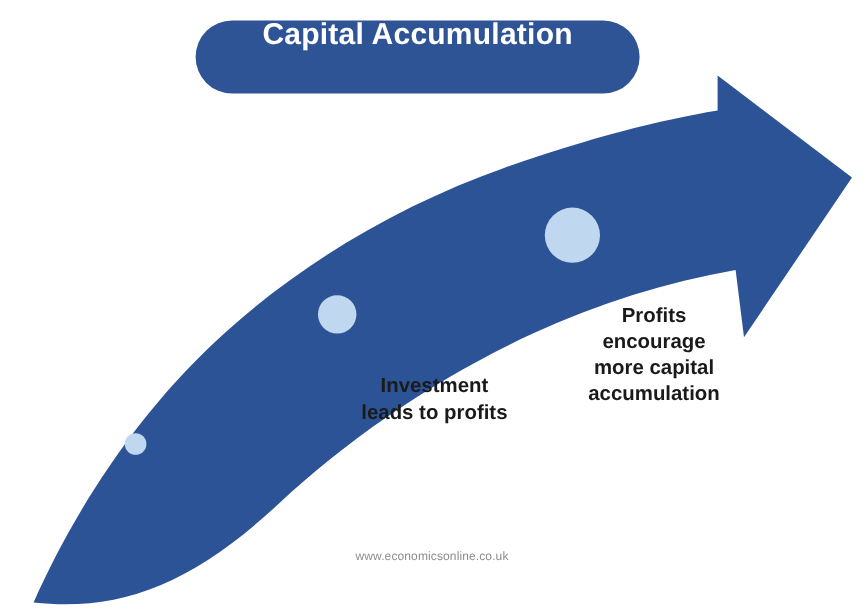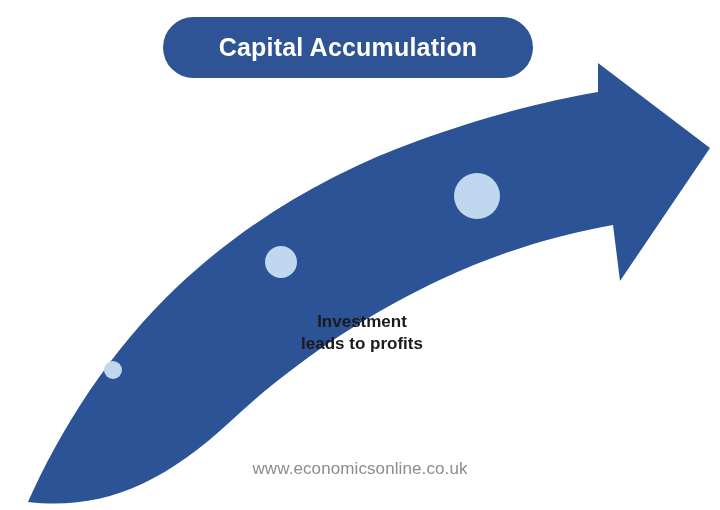--- a/index.html
+++ b/index.html
@@ -29,21 +29,20 @@
   
   .title-pill {
     position: absolute;
     left: 163px;
     top: 17px;
     width: 370px;
     height: 61px;
     background: #2E5496;
     border-radius: 31px;
     display: flex;
-    align-items: center;
     justify-content: center;
     box-sizing: border-box;
   }
   .title-pill-text {
     color: #ffffff;
     font-family: "Liberation Sans", sans-serif;
     font-size: 25px;
     font-weight: bold;
     letter-spacing: 0.2px;
     white-space: nowrap;
@@ -79,21 +78,21 @@
 
   
   .footer-credit {
     position: absolute;
     left: 0px;
     top: 459px;
     width: 720px;
     text-align: center;
     color: #8C8C8C;
     font-family: "Liberation Sans", sans-serif;
-    font-size: 17px;
+    font-size: 10px;
     font-weight: normal;
     letter-spacing: 0.1px;
   }
 </style>
 </head>
 <body>
 
 <div id="canvas">
 
   <svg id="diagram-svg" viewBox="0 0 720 510">
@@ -116,16 +115,20 @@
   </svg>
 
   <div class="title-pill">
     <span class="title-pill-text">Capital Accumulation</span>
   </div>
 
 
   <div class="stage-label stage-label-2">Investment
 leads to profits</div>
 
+  <div class="stage-label stage-label-3">Profits
+encourage
+more capital
+accumulation</div>
 
   <div class="footer-credit">www.economicsonline.co.uk</div>
 
 </div>
 
 </body></html>

